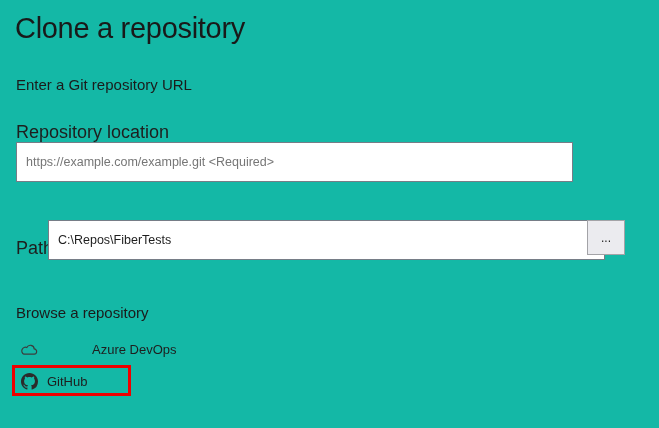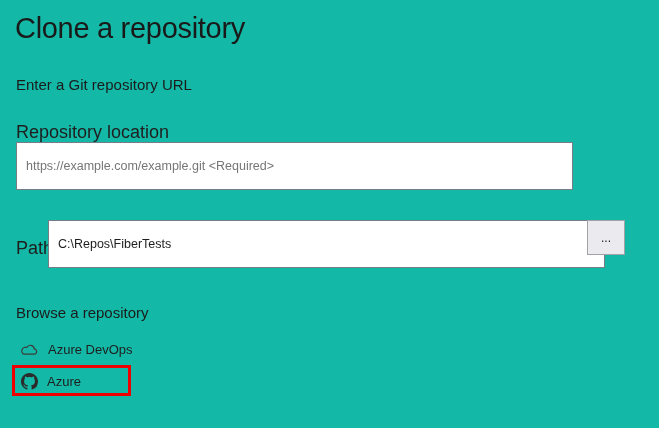--- a/index.html
+++ b/index.html
@@ -38,21 +38,21 @@
     left: 16px;
     font-size: 18px;
     color: #1e1e1e;
   }
   .label-location { top: 122px; }
   .label-path     { top: 198px; margin-top: 40px; }
   .text-input {
     position: absolute;
     left: 16px;
     width: 557px;
-    height: 48px;
+    height: 40px;
     box-sizing: border-box;
     border: 1px solid #767d87;
     background: #ffffff;
     font-family: "Liberation Sans", sans-serif;
     font-size: 12.5px;
     color: #1e1e1e;
     padding: 13px 9px;
     outline: none;
   }
   .text-input::placeholder { color: #767676; opacity: 1; }
@@ -75,21 +75,21 @@
     padding: 0;
     cursor: pointer;
   }
   .provider-row {
     position: absolute;
     left: 20px;
     display: flex;
     align-items: center;
     cursor: pointer;
   }
-  .row-azure  { top: 339px; height: 20px; }
+  .row-azure  { top: 339px; height: 20px; gap: 44px; }
   .row-github { top: 371px; height: 20px; }
   .provider-icon {
     width: 18px;
     height: 18px;
     display: flex;
     align-items: center;
     justify-content: center;
     flex: 0 0 auto;
   }
   .provider-label {
@@ -137,18 +137,18 @@
     </span>
     <span class="provider-label">Azure DevOps</span>
   </div>
 
   <div class="provider-row row-github">
     <span class="provider-icon">
       <svg width="17" height="17" viewBox="0 0 16 16" aria-hidden="true">
         <path fill="#2b2b2b" d="M8 0C3.58 0 0 3.58 0 8c0 3.54 2.29 6.53 5.47 7.59.4.07.55-.17.55-.38 0-.19-.01-.82-.01-1.49-2.01.37-2.53-.49-2.69-.94-.09-.23-.48-.94-.82-1.13-.28-.15-.68-.52-.01-.53.63-.01 1.08.58 1.23.82.72 1.21 1.87.87 2.33.66.07-.52.28-.87.51-1.07-1.78-.2-3.64-.89-3.64-3.95 0-.87.31-1.59.82-2.15-.08-.2-.36-1.02.08-2.12 0 0 .67-.21 2.2.82.64-.18 1.32-.27 2-.27s1.36.09 2 .27c1.53-1.04 2.2-.82 2.2-.82.44 1.1.16 1.92.08 2.12.51.56.82 1.27.82 2.15 0 3.07-1.87 3.75-3.65 3.95.29.25.54.73.54 1.48 0 1.07-.01 1.93-.01 2.2 0 .21.15.46.55.38A8.01 8.01 0 0 0 16 8c0-4.42-3.58-8-8-8z"></path>
       </svg>
     </span>
-    <span class="provider-label">Azure</span>
+    <span class="provider-label">GitHub</span>
   </div>
 
   <div class="highlight-rect"></div>
 
 </div>
 
 </body></html>

